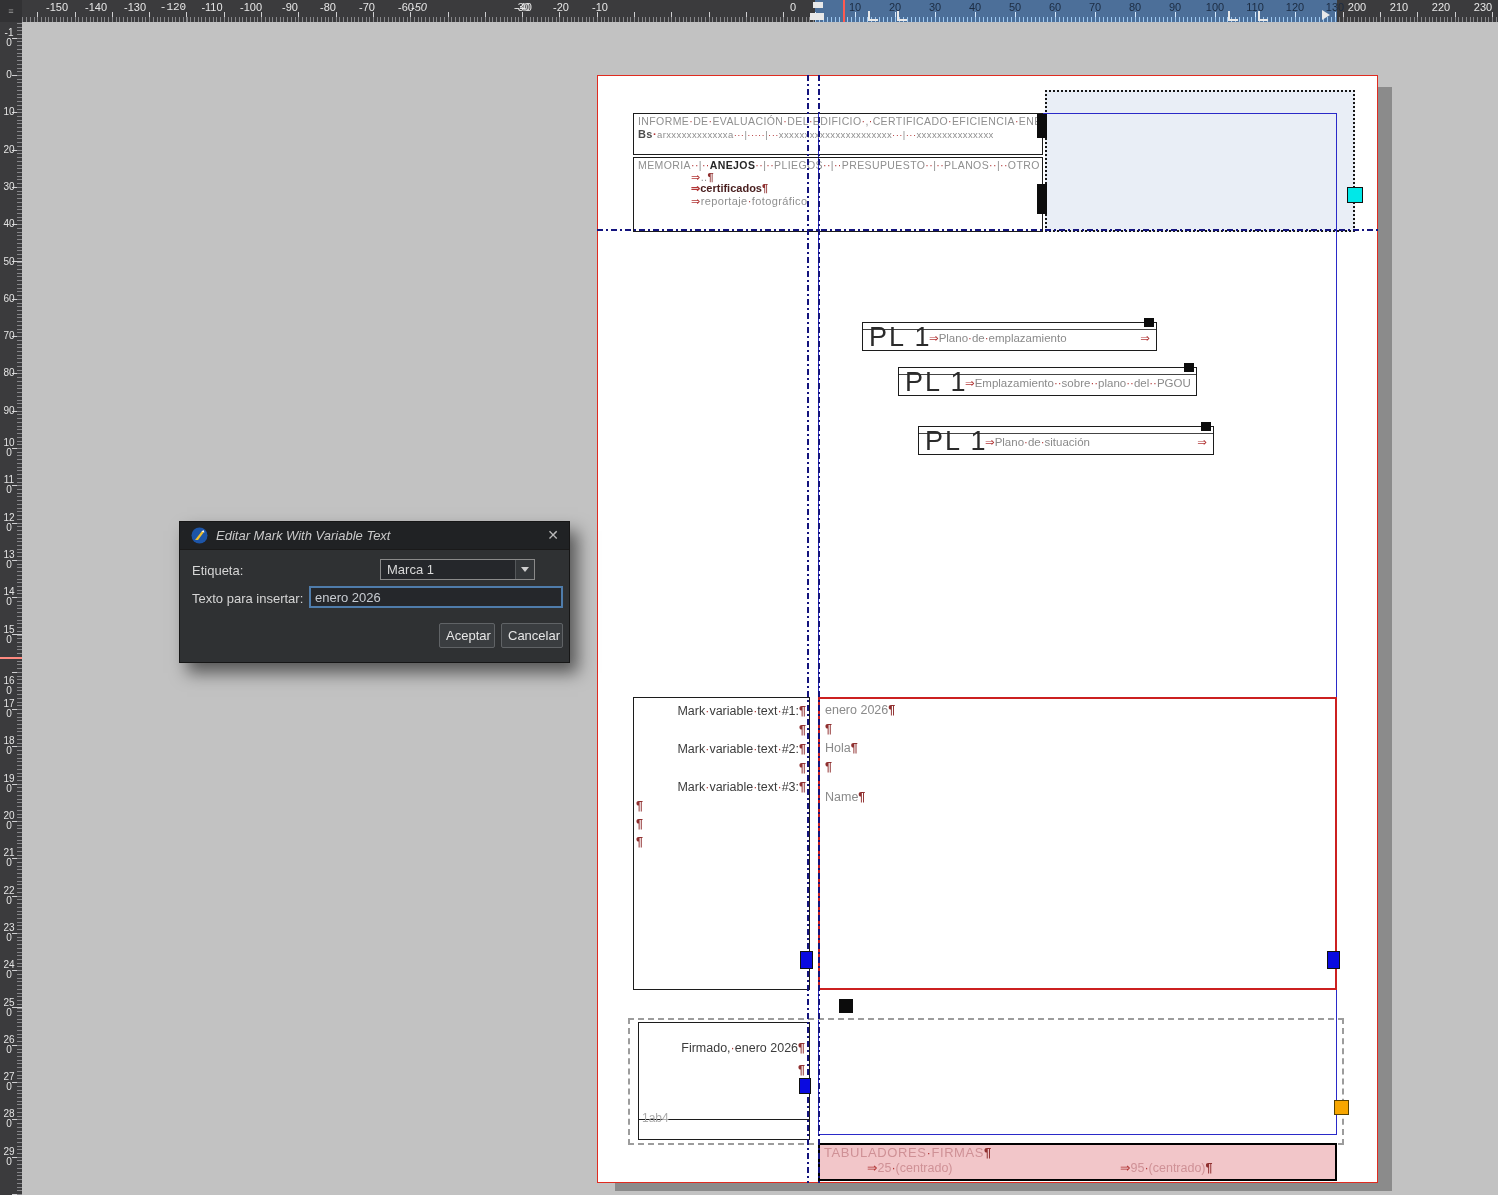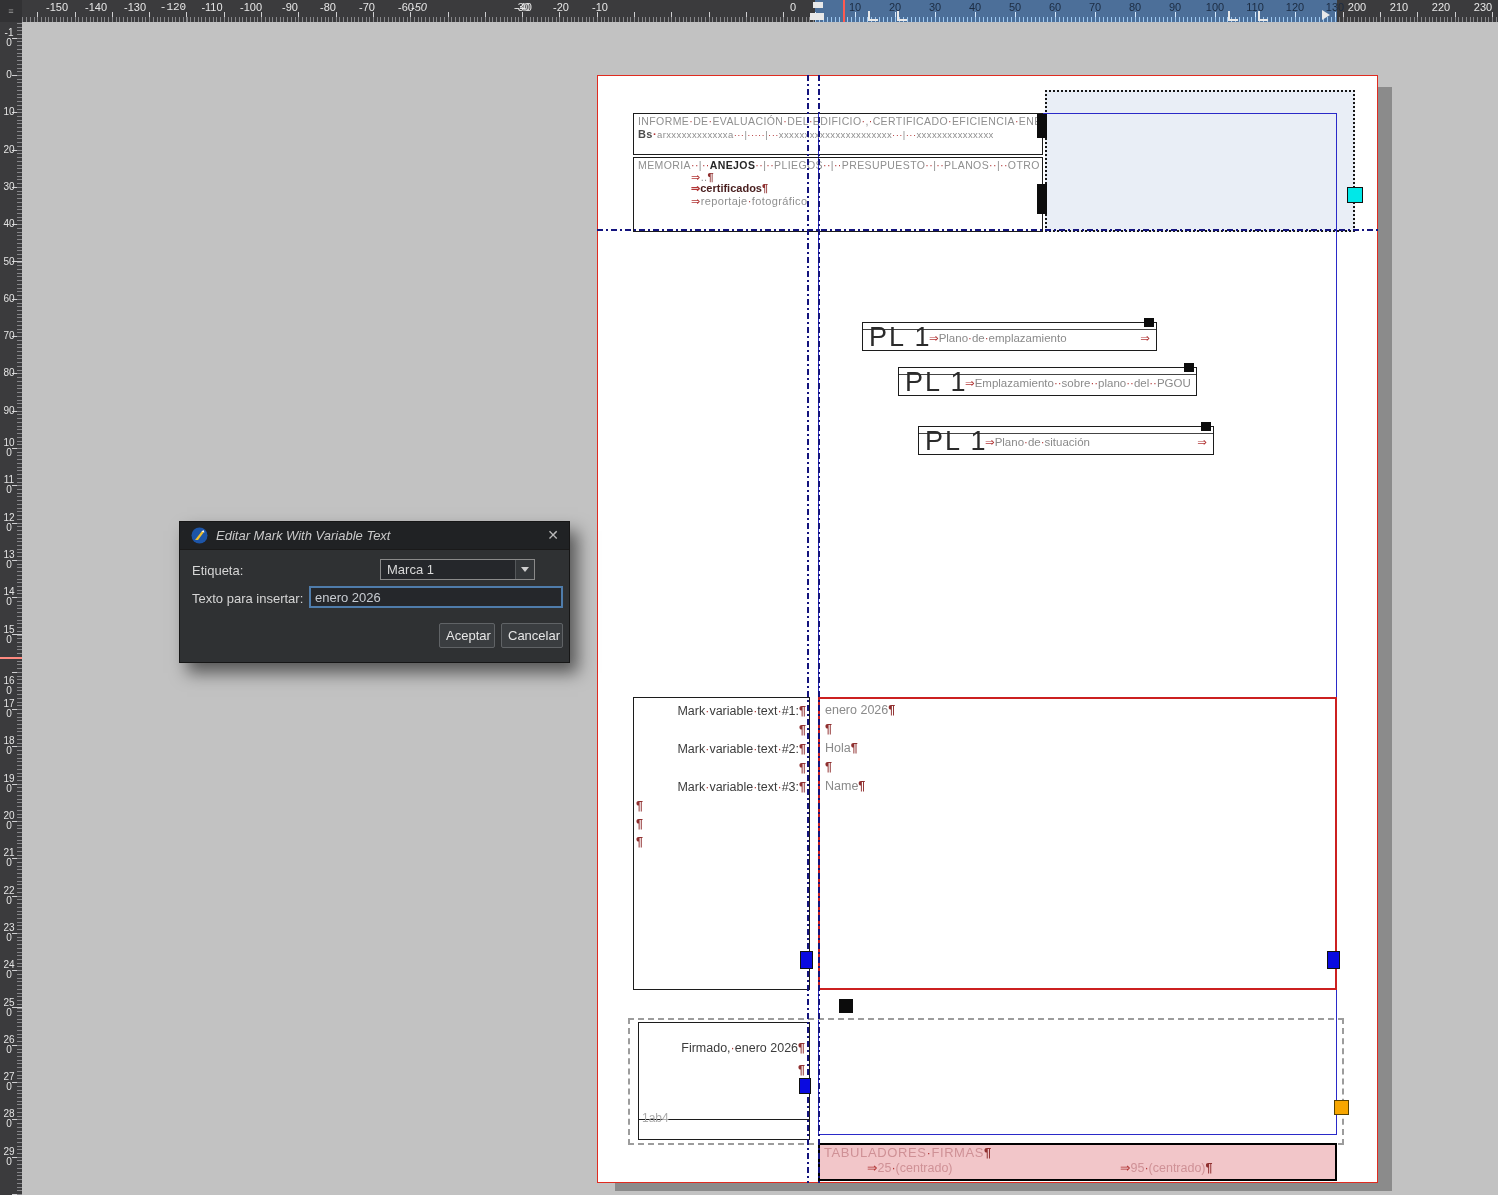--- a/index.html
+++ b/index.html
@@ -157,21 +157,21 @@
     <div class="mrow cct" style="top:101px;"><span class="cc ccp">¶</span></div>
     <div class="mrow cct" style="top:119px;"><span class="cc ccp">¶</span></div>
     <div class="mrow cct" style="top:137px;"><span class="cc ccp">¶</span></div>
   </div>
 
   <div class="red-frame" style="left:818px;top:697px;width:519px;height:293px;">
     <div class="mrow gray cct" style="left:5px;top:4px;">enero 2026<span class="cc ccp">¶</span></div>
     <div class="mrow gray cct" style="left:5px;top:23px;"><span class="cc ccp">¶</span></div>
     <div class="mrow gray cct" style="left:5px;top:42px;">Hola<span class="cc ccp">¶</span></div>
     <div class="mrow gray cct" style="left:5px;top:61px;"><span class="cc ccp">¶</span></div>
-    <div class="mrow gray cct" style="left:5px;top:80px;">Name<span class="cc ccp">¶</span></div>
+    <div class="mrow gray cct" style="left:5px;top:91px;">Name<span class="cc ccp">¶</span></div>
   </div>
 
   <div class="gray-dash" style="left:628px;top:1018px;width:716px;height:127px;"></div>
 
   <div class="frame" style="left:638px;top:1022px;width:172px;height:118px;">
     <div class="firm-line cct" style="top:18px;">Firmado,<span class="cc">·</span>enero 2026<span class="cc ccp">¶</span></div>
     <div class="firm-line cct" style="top:40px;"><span class="cc ccp">¶</span></div>
     <div class="firm-sep"></div>
     <div class="firm-foot cct">1ab4</div>
   </div>

